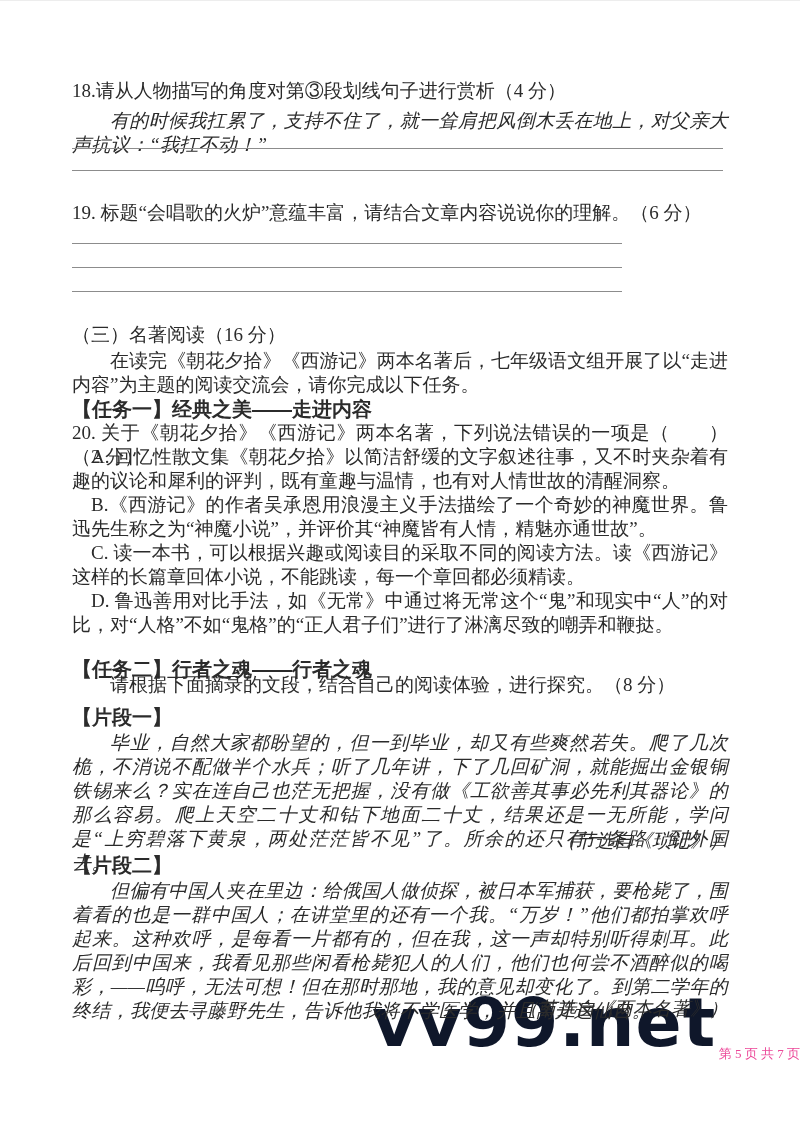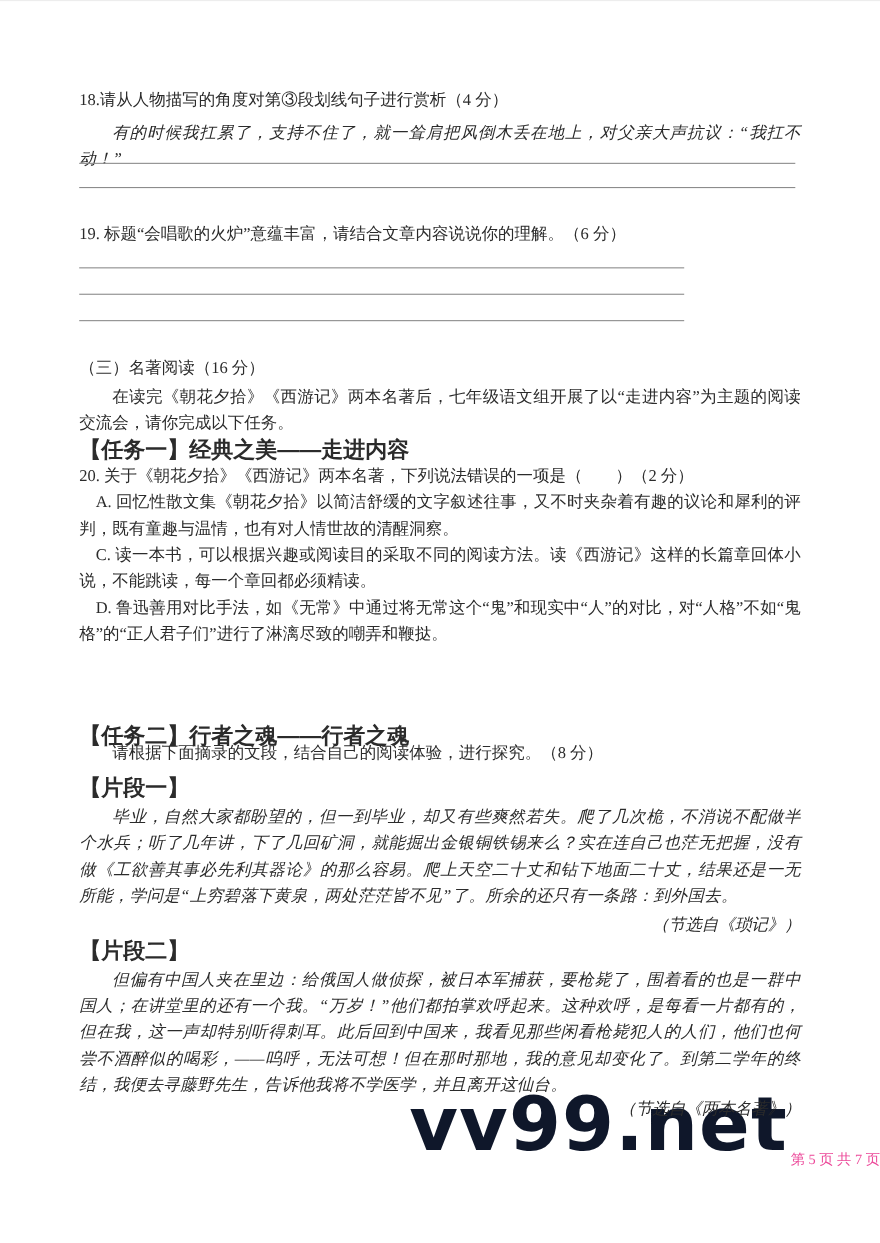--- a/index.html
+++ b/index.html
@@ -8,21 +8,21 @@
     width: 800px;
     height: 1130px;
     background: #ffffff;
     border-top: 1px solid #ededed;
     font-family: "Liberation Serif", "DejaVu Serif", serif;
     color: #2b2b2b;
     overflow: hidden;
   }
   .abs { position: absolute; left: 72px; right: 72px; }
   .t {
-    font-size: 15px;
+    font-size: 19px;
     line-height: 24px;
     text-align: justify;
     text-justify: inter-ideograph;
     margin: 0;
   }
   .head {
     font-family: "Liberation Sans", "DejaVu Sans", sans-serif;
     font-weight: 700;
     font-size: 20px;
     line-height: 24px;
@@ -82,20 +82,21 @@
     <div class="ansline" style="left:72px; width:550px; top:290px"></div>
 
     <div class="abs t" style="top:322px">（三）名著阅读（16 分）</div>
     <div class="abs t indent2" style="top:348px">在读完《朝花夕拾》《西游记》两本名著后，七年级语文组开展了以“走进内容”为主题的阅读交流会，请你完成以下任务。</div>
 
     <div class="abs head" style="top:396px">【任务一】经典之美——走进内容</div>
 
     <div class="abs t" style="top:420px">20. 关于《朝花夕拾》《西游记》两本名著，下列说法错误的一项是（　　）（2 分）</div>
     <div class="abs" style="top:444px">
       <p class="t opt indent1">A. 回忆性散文集《朝花夕拾》以简洁舒缓的文字叙述往事，又不时夹杂着有趣的议论和犀利的评判，既有童趣与温情，也有对人情世故的清醒洞察。</p>
+      <p class="t opt indent1">B.《西游记》的作者吴承恩用浪漫主义手法描绘了一个奇妙的神魔世界。鲁迅先生称之为“神魔小说”，并评价其“神魔皆有人情，精魅亦通世故”。</p>
       <p class="t opt indent1">C. 读一本书，可以根据兴趣或阅读目的采取不同的阅读方法。读《西游记》这样的长篇章回体小说，不能跳读，每一个章回都必须精读。</p>
       <p class="t opt indent1">D. 鲁迅善用对比手法，如《无常》中通过将无常这个“鬼”和现实中“人”的对比，对“人格”不如“鬼格”的“正人君子们”进行了淋漓尽致的嘲弄和鞭挞。</p>
     </div>
 
     <div class="abs head" style="top:656px">【任务二】行者之魂——行者之魂</div>
     <div class="abs t indent2" style="top:672px">请根据下面摘录的文段，结合自己的阅读体验，进行探究。（8 分）</div>
 
     <div class="abs head" style="top:704px">【片段一】</div>
     <div class="abs t kai indent2" style="top:730px">毕业，自然大家都盼望的，但一到毕业，却又有些爽然若失。爬了几次桅，不消说不配做半个水兵；听了几年讲，下了几回矿洞，就能掘出金银铜铁锡来么？实在连自己也茫无把握，没有做《工欲善其事必先利其器论》的那么容易。爬上天空二十丈和钻下地面二十丈，结果还是一无所能，学问是“上穷碧落下黄泉，两处茫茫皆不见”了。所余的还只有一条路：到外国去。</div>
     <div class="abs t src" style="top:828px">（节选自《琐记》）</div>

